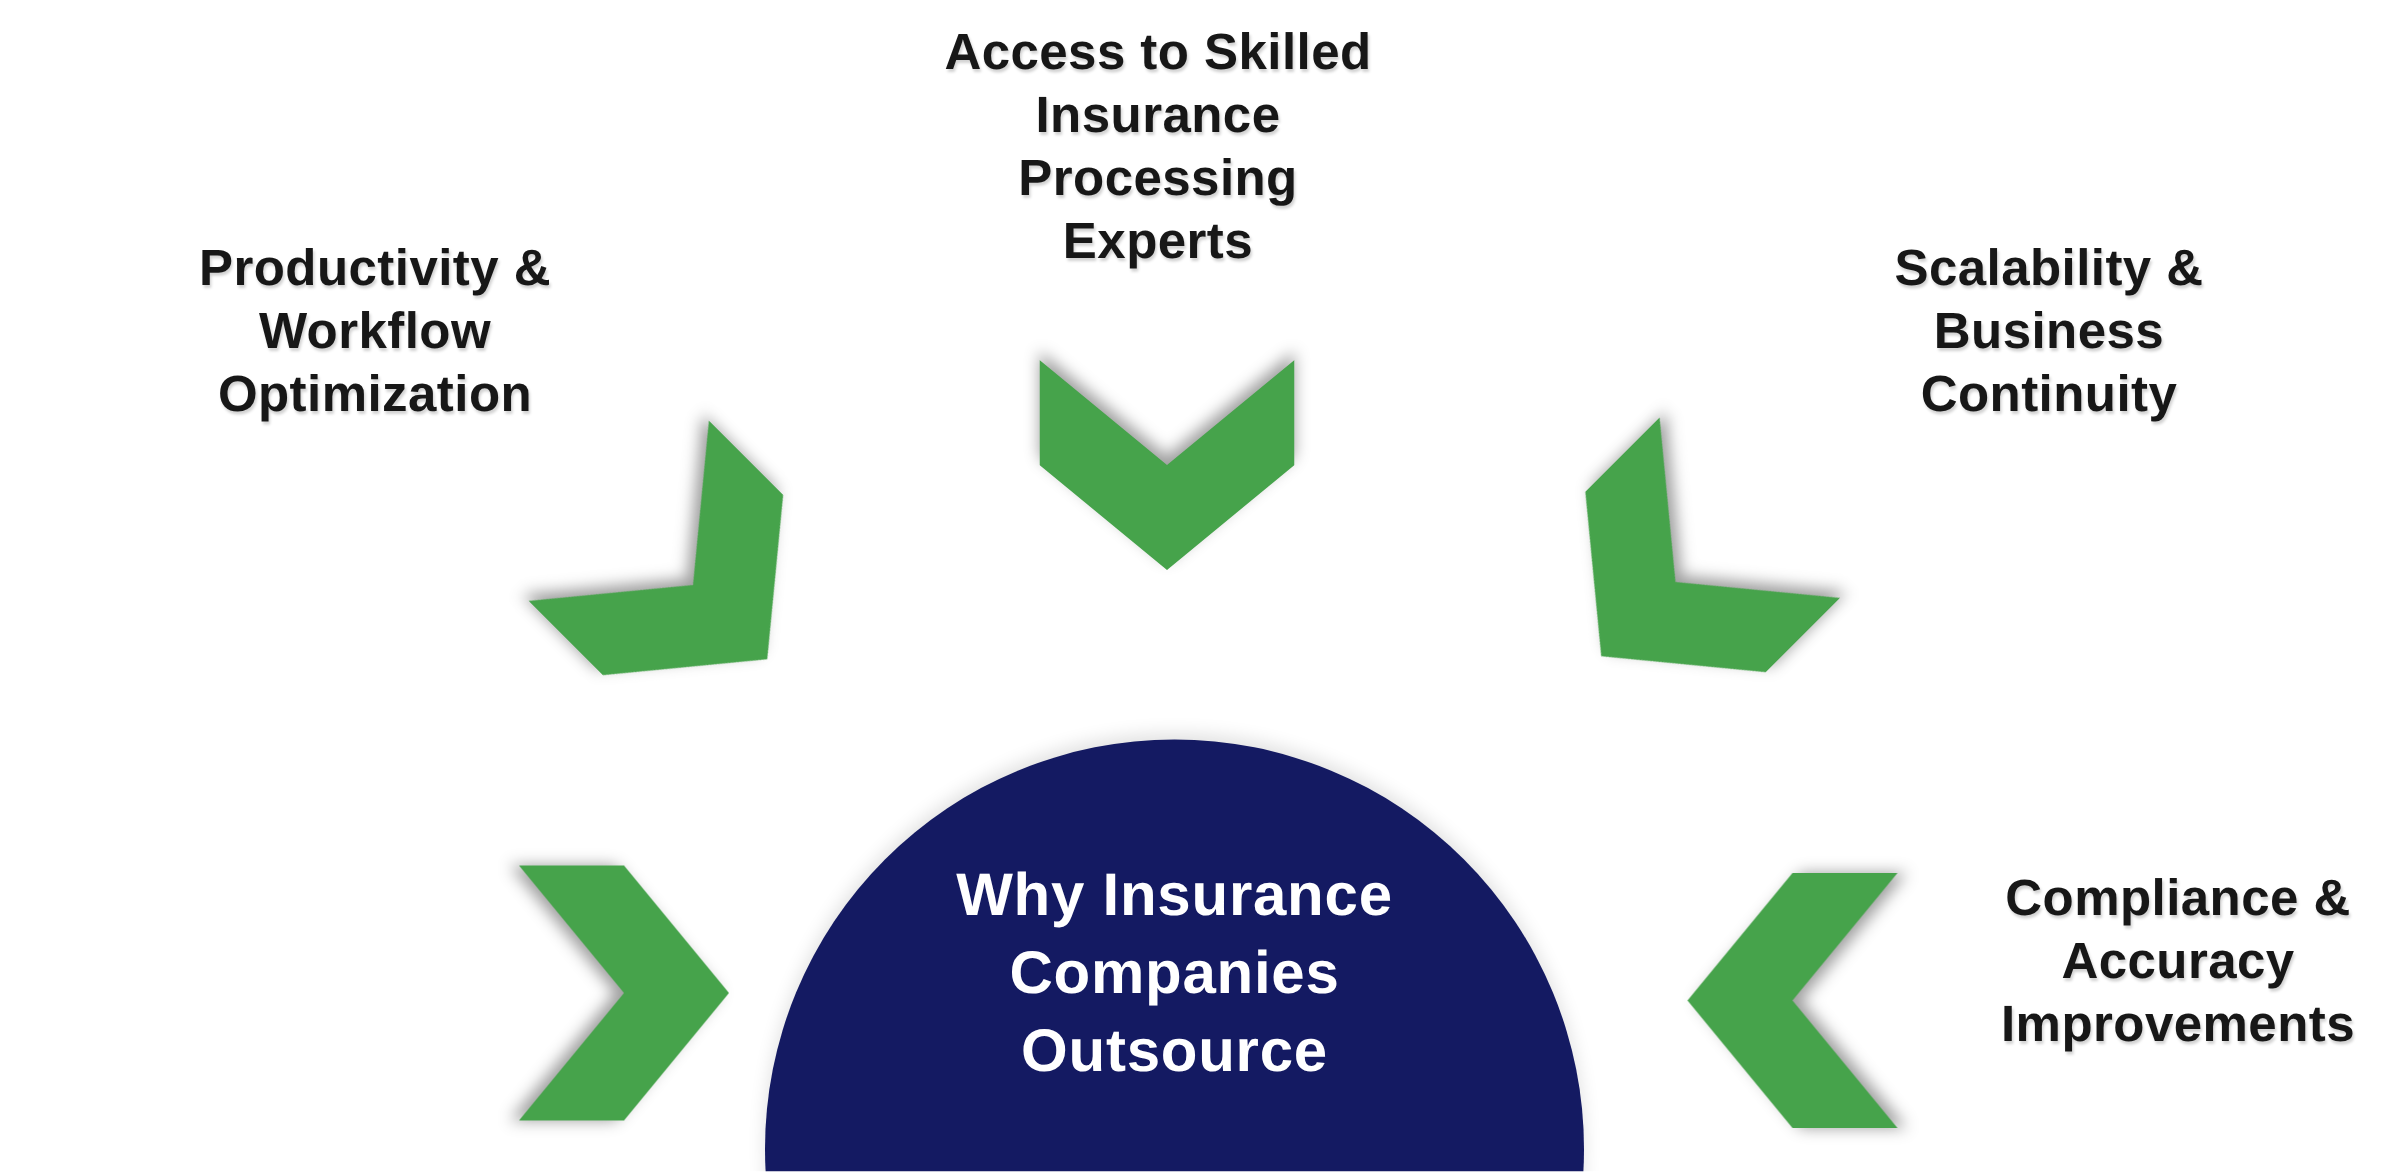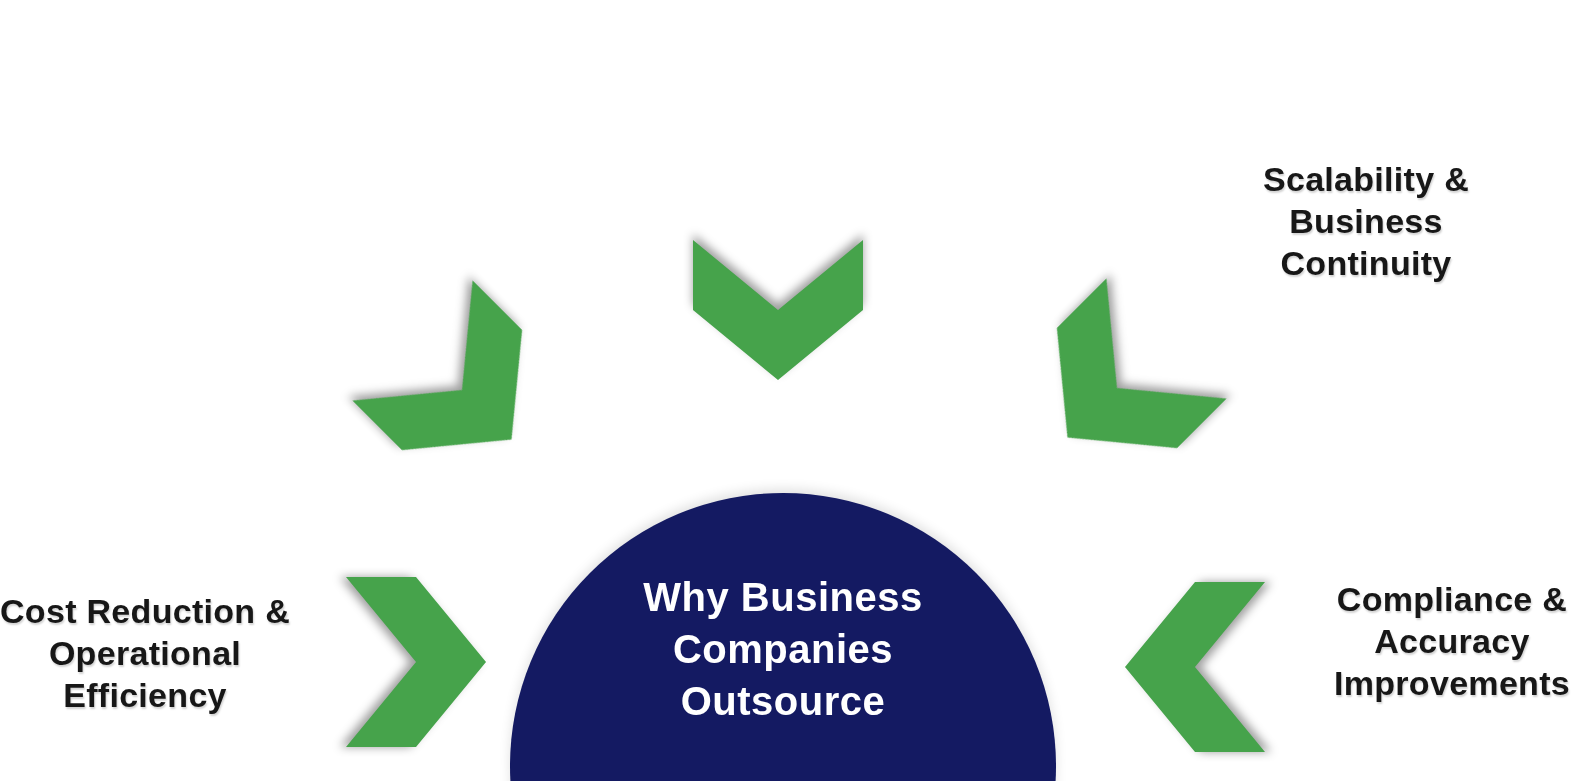--- a/index.html
+++ b/index.html
@@ -69,29 +69,33 @@
     color: #ffffff;
     text-align: center;
     white-space: pre-line;
   }
 </style>
 </head>
 <body>
 
 <div class="stage">
 
+  <div class="label pos-label-top-center">Access to Skilled
+Insurance
+Processing
+Experts</div>
 
+  <div class="label pos-label-top-left">Productivity &amp;
+Workflow
+Optimization</div>
 
   <div class="label pos-label-top-right">Scalability &amp;
 Business
 Continuity</div>
 
-  <div class="label pos-label-left">Cost Reduction &amp;
-Operational
-Efficiency</div>
 
   <div class="label pos-label-right">Compliance &amp;
 Accuracy
 Improvements</div>
 
   <div class="chev-wrap pos-chev-top-center">
     <svg viewBox="0 0 170 140" width="170" height="140">
       <polygon points="0,0 85,70 170,0 170,70 85,140 0,70" fill="#46a34b"></polygon>
     </svg>
   </div>
@@ -114,17 +118,17 @@
     </svg>
   </div>
 
   <div class="chev-wrap pos-chev-right">
     <svg viewBox="0 0 170 140" width="170" height="140">
       <polygon points="0,0 85,70 170,0 170,70 85,140 0,70" fill="#46a34b"></polygon>
     </svg>
   </div>
 
   <div class="dome"></div>
-  <div class="center-title">Why Business
+  <div class="center-title">Why Insurance
 Companies
 Outsource</div>
 
 </div>
 
 </body></html>

